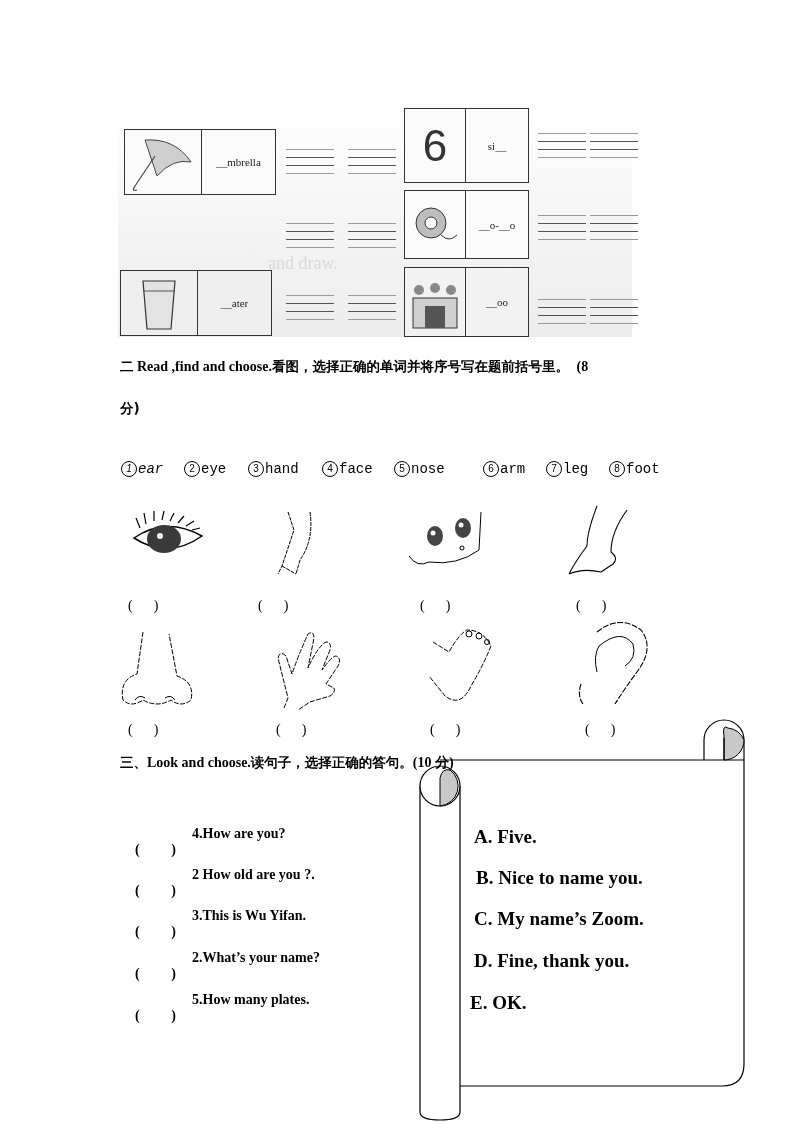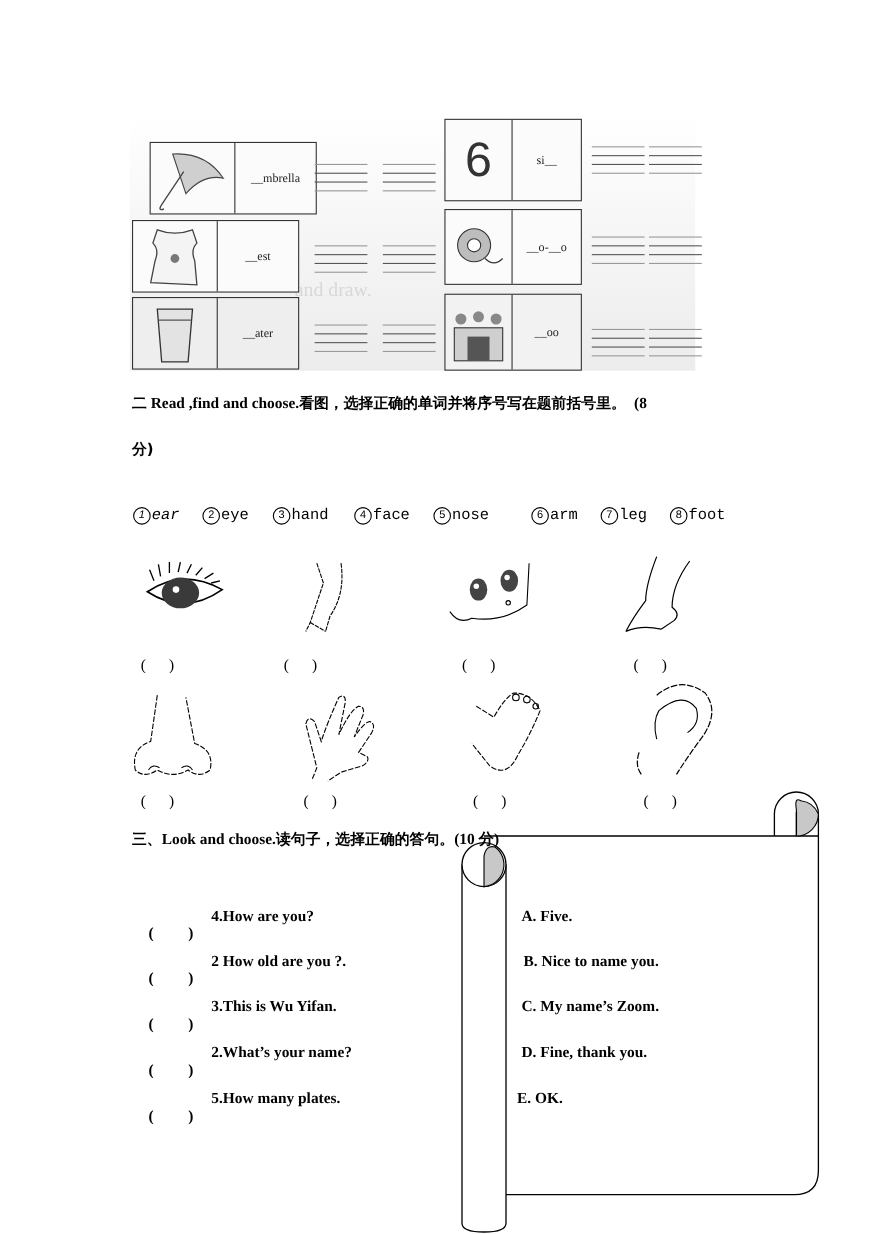--- a/index.html
+++ b/index.html
@@ -26,45 +26,36 @@
   .opt { position:absolute; top:0; }
   .circ { display:inline-block; width:14px; height:14px; border:1.3px solid #000; border-radius:50%;
           font-size:10px; line-height:14px; text-align:center; font-family:"Liberation Sans", sans-serif;
           vertical-align:1px; margin-right:1px; }
 
   .paren { position:absolute; font-size:14px; font-family:"Liberation Serif", serif; white-space:pre; }
   .img-slot { position:absolute; }
 
   .q { position:absolute; left:128px; font-weight:bold; font-size:14px; font-family:"Liberation Serif", serif; white-space:pre; }
   .q .text { position:absolute; left:64px; top:0; }
-  .ans { position:absolute; font-weight:bold; font-size:14px; font-family:"Liberation Serif", serif; white-space:nowrap; }
+  .ans { position:absolute; font-weight:bold; font-size:19px; font-family:"Liberation Serif", serif; white-space:nowrap; }
 </style>
 </head>
 <body>
 
 <div class="scan">
   <span class="faint" style="left:150px;top:148px;">and draw.</span>
 
-  <div class="card" style="left:18px;top:24px;width:150px;height:64px;">
+  <div class="card" style="left:6px;top:24px;width:150px;height:64px;">
     <div class="pic" style="width:76px;">
       <svg width="76" height="64" viewBox="0 0 76 64">
         <path d="M20 10 Q50 8 66 32 Q48 28 32 46 Z" fill="#cfcfcf" stroke="#444" stroke-width="1"></path>
         <path d="M30 26 L10 56 Q6 62 12 60" fill="none" stroke="#444" stroke-width="1.2"></path>
       </svg>
     </div>
     <div class="word">__mbrella</div>
-  </div>
-  <div class="card" style="left:2px;top:95px;width:150px;height:64px;">
-    <div class="pic" style="width:76px;">
-      <svg width="76" height="64" viewBox="0 0 76 64">
-        <path d="M22 8 Q38 14 54 8 L58 20 Q52 26 56 36 L58 58 L16 56 L20 36 Q24 26 18 20 Z" fill="#f4f4f4" stroke="#444" stroke-width="1.2"></path>
-        <circle cx="38" cy="34" r="4" fill="#777"></circle>
-      </svg>
-    </div>
-    <div class="word">__est</div>
   </div>
   <div class="card" style="left:2px;top:165px;width:150px;height:64px;background:#eeeeee;">
     <div class="pic" style="width:76px;">
       <svg width="76" height="64" viewBox="0 0 76 64">
         <path d="M22 10 L54 10 L50 58 L26 58 Z" fill="#e3e3e3" stroke="#333" stroke-width="1.2"></path>
         <path d="M23 20 L53 20" stroke="#555" stroke-width="1"></path>
       </svg>
     </div>
     <div class="word">__ater</div>
   </div>

